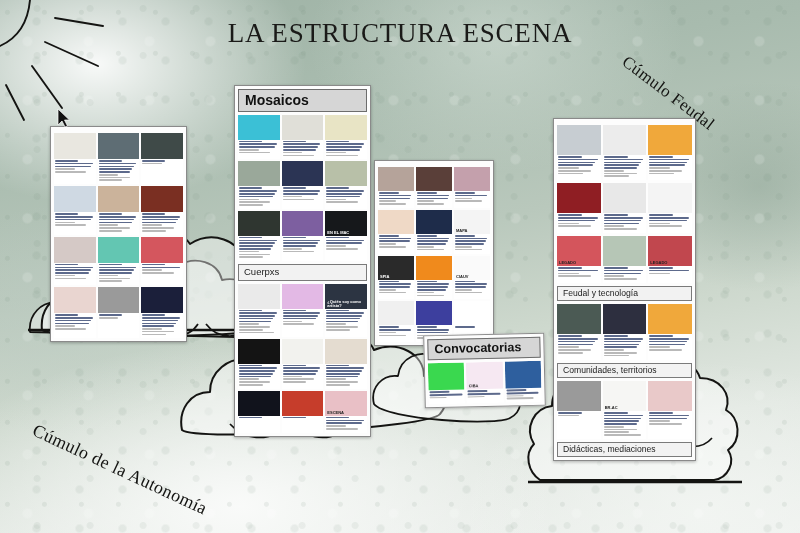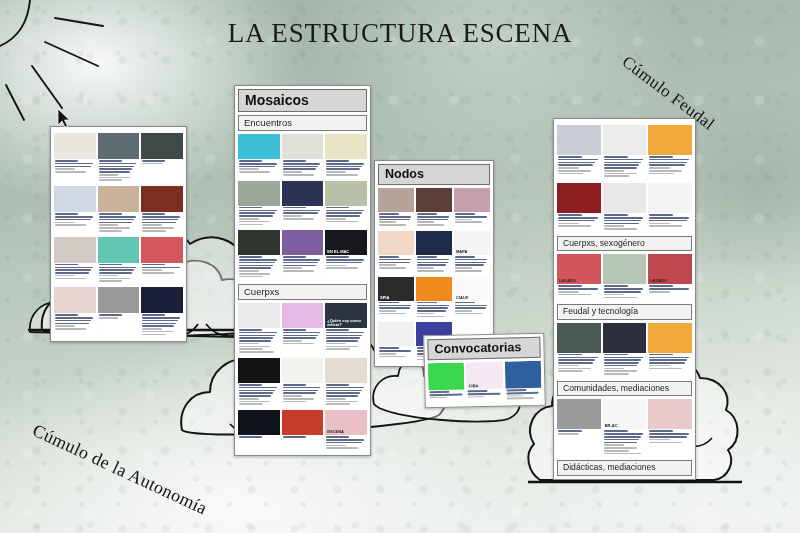--- a/index.html
+++ b/index.html
@@ -274,21 +274,20 @@
             <div class="ln g" style="width: 60%;"></div>
           </div>
         </div>
       </div>
     </div>
 </div>
 
 <div class="panel" id="p-debates">
   <div class="panel-head">Mosaicos</div>
   <div>
-      <div class="sec-head">Encuentros</div>
       <div class="grid">
         <div class="cell">
           <div class="thumb" style="background: rgb(59, 192, 214);"></div>
           <div class="lines" title="Podcast: Segunda (R) el en &quot;Diseño y alegoría&quot;, Argentina / Colombia, 2018-hoy">
             <div class="ln b" style="width: 58%;"></div>
             <div class="ln b" style="width: 95%;"></div>
             <div class="ln b" style="width: 90%;"></div>
             <div class="ln g" style="width: 50%;"></div>
             <div class="ln g" style="width: 79%;"></div>
           </div>
@@ -487,21 +486,20 @@
             <div class="ln b" style="width: 90%;"></div>
             <div class="ln g" style="width: 50%;"></div>
             <div class="ln g" style="width: 79%;"></div>
           </div>
         </div>
       </div>
     </div>
 </div>
 
 <div class="panel" id="p-nodos">
-  <div class="panel-head">Nodos</div>
   <div>
       <div class="grid">
         <div class="cell">
           <div class="thumb" style="background: rgb(181, 163, 154);"></div>
           <div class="lines" title="Doctorado en Creación Artística, U. de Chile, 2023 (renovación)">
             <div class="ln b" style="width: 58%;"></div>
             <div class="ln b" style="width: 95%;"></div>
             <div class="ln b" style="width: 90%;"></div>
             <div class="ln g" style="width: 50%;"></div>
             <div class="ln g" style="width: 79%;"></div>
@@ -726,21 +724,20 @@
           <div class="thumb" style="background: rgb(244, 244, 244);"></div>
           <div class="lines" title="Carrera, A. BAAP (Arte), Arte y descolonización, Brasil / AL, 2020">
             <div class="ln b" style="width: 58%;"></div>
             <div class="ln b" style="width: 95%;"></div>
             <div class="ln b" style="width: 90%;"></div>
             <div class="ln g" style="width: 50%;"></div>
             <div class="ln g" style="width: 79%;"></div>
           </div>
         </div>
       </div>
-      <div class="sec-head">Cuerpxs, sexogénero</div>
       <div class="grid">
         <div class="cell">
           <div class="thumb" style="background: rgb(212, 85, 92);">
             <div style="position: absolute; left: 2px; bottom: 1px; right: 2px; font-size: 4px; font-weight: bold; line-height: 1; color: rgb(34, 34, 34); overflow: hidden;">LEGADO</div>
           </div>
           <div class="lines" title="Reseña del libro Rosenda Tagiani (editora) &quot;Legados a&quot;">
             <div class="ln b" style="width: 58%;"></div>
             <div class="ln b" style="width: 95%;"></div>
             <div class="ln g" style="width: 50%;"></div>
             <div class="ln g" style="width: 79%;"></div>
@@ -799,21 +796,21 @@
           <div class="lines" title="Piedra, B. &quot;Ecologías de la educación, investigación artística: figuras Sobre / Consideraciones de desechos&quot;">
             <div class="ln b" style="width: 58%;"></div>
             <div class="ln b" style="width: 95%;"></div>
             <div class="ln b" style="width: 90%;"></div>
             <div class="ln b" style="width: 85%;"></div>
             <div class="ln g" style="width: 50%;"></div>
             <div class="ln g" style="width: 79%;"></div>
           </div>
         </div>
       </div>
-      <div class="sec-head">Comunidades, mediaciones</div>
+      <div class="sec-head">Comunidades, territorios</div>
       <div class="grid">
         <div class="cell">
           <div class="thumb" style="background: rgb(154, 154, 154);"></div>
           <div class="lines" title="Un imagen ausente">
             <div class="ln b" style="width: 58%;"></div>
             <div class="ln g" style="width: 50%;"></div>
           </div>
         </div>
         <div class="cell">
           <div class="thumb" style="background: rgb(246, 246, 244);">

